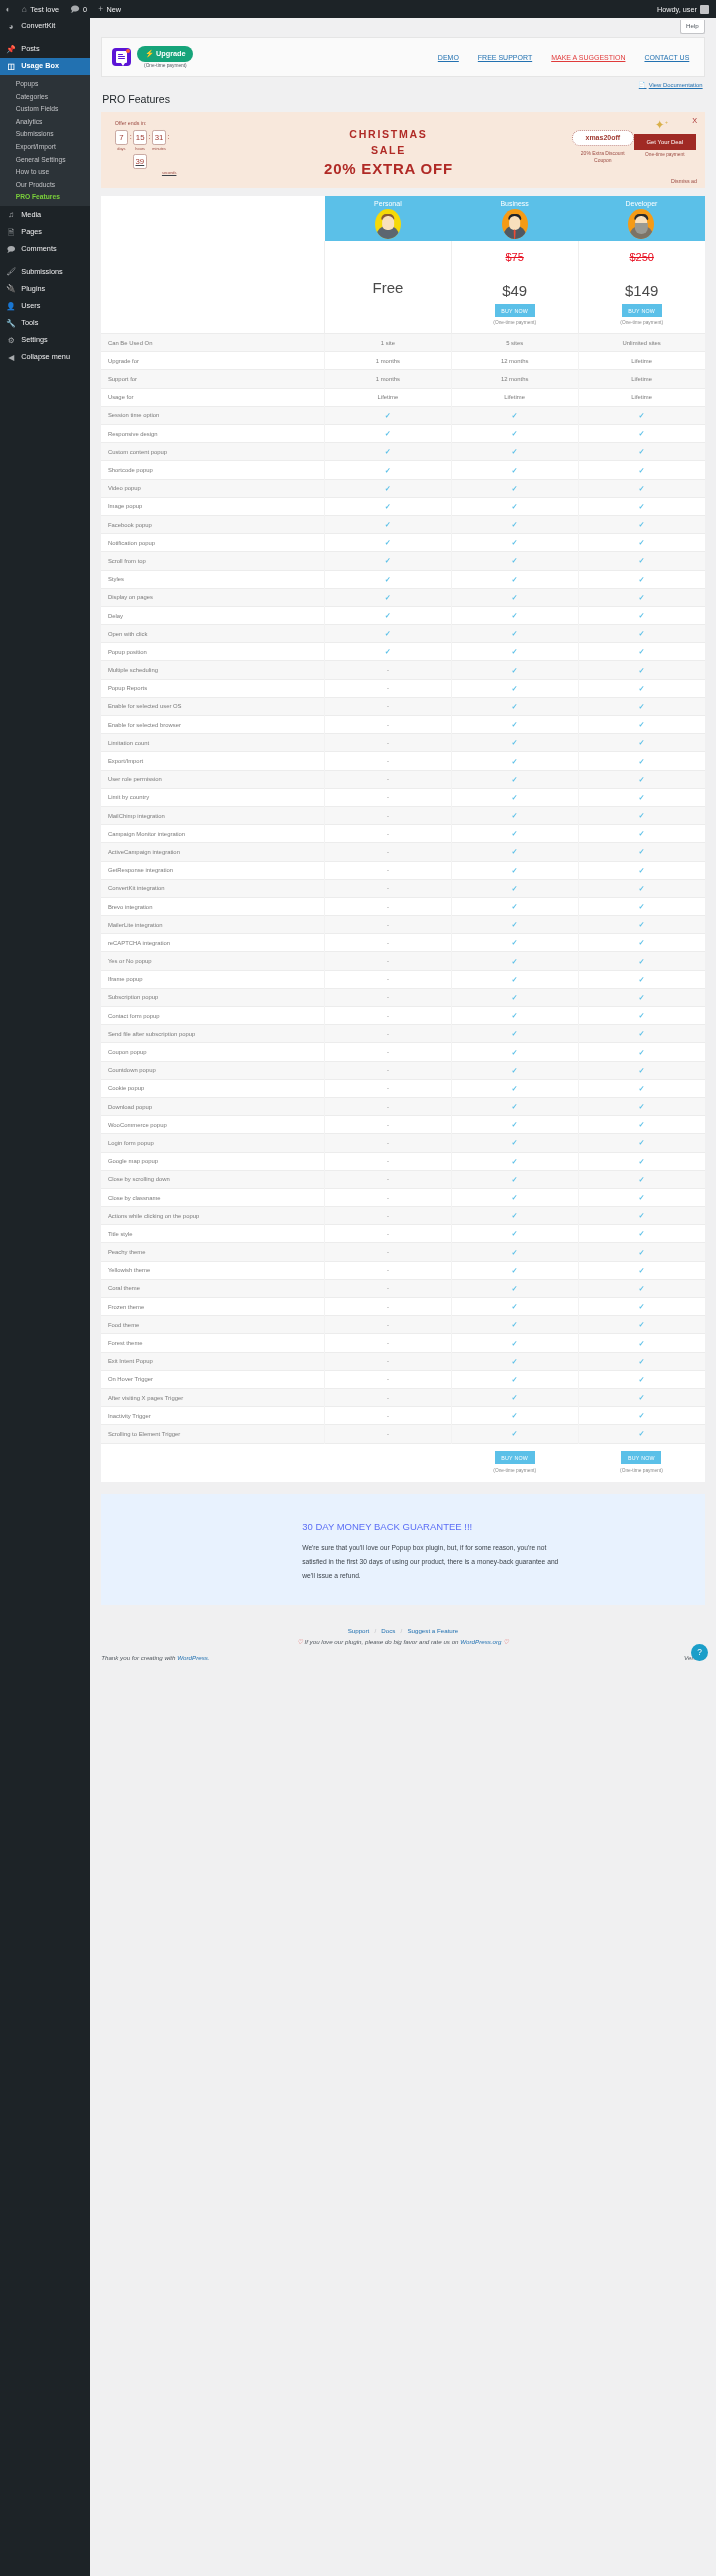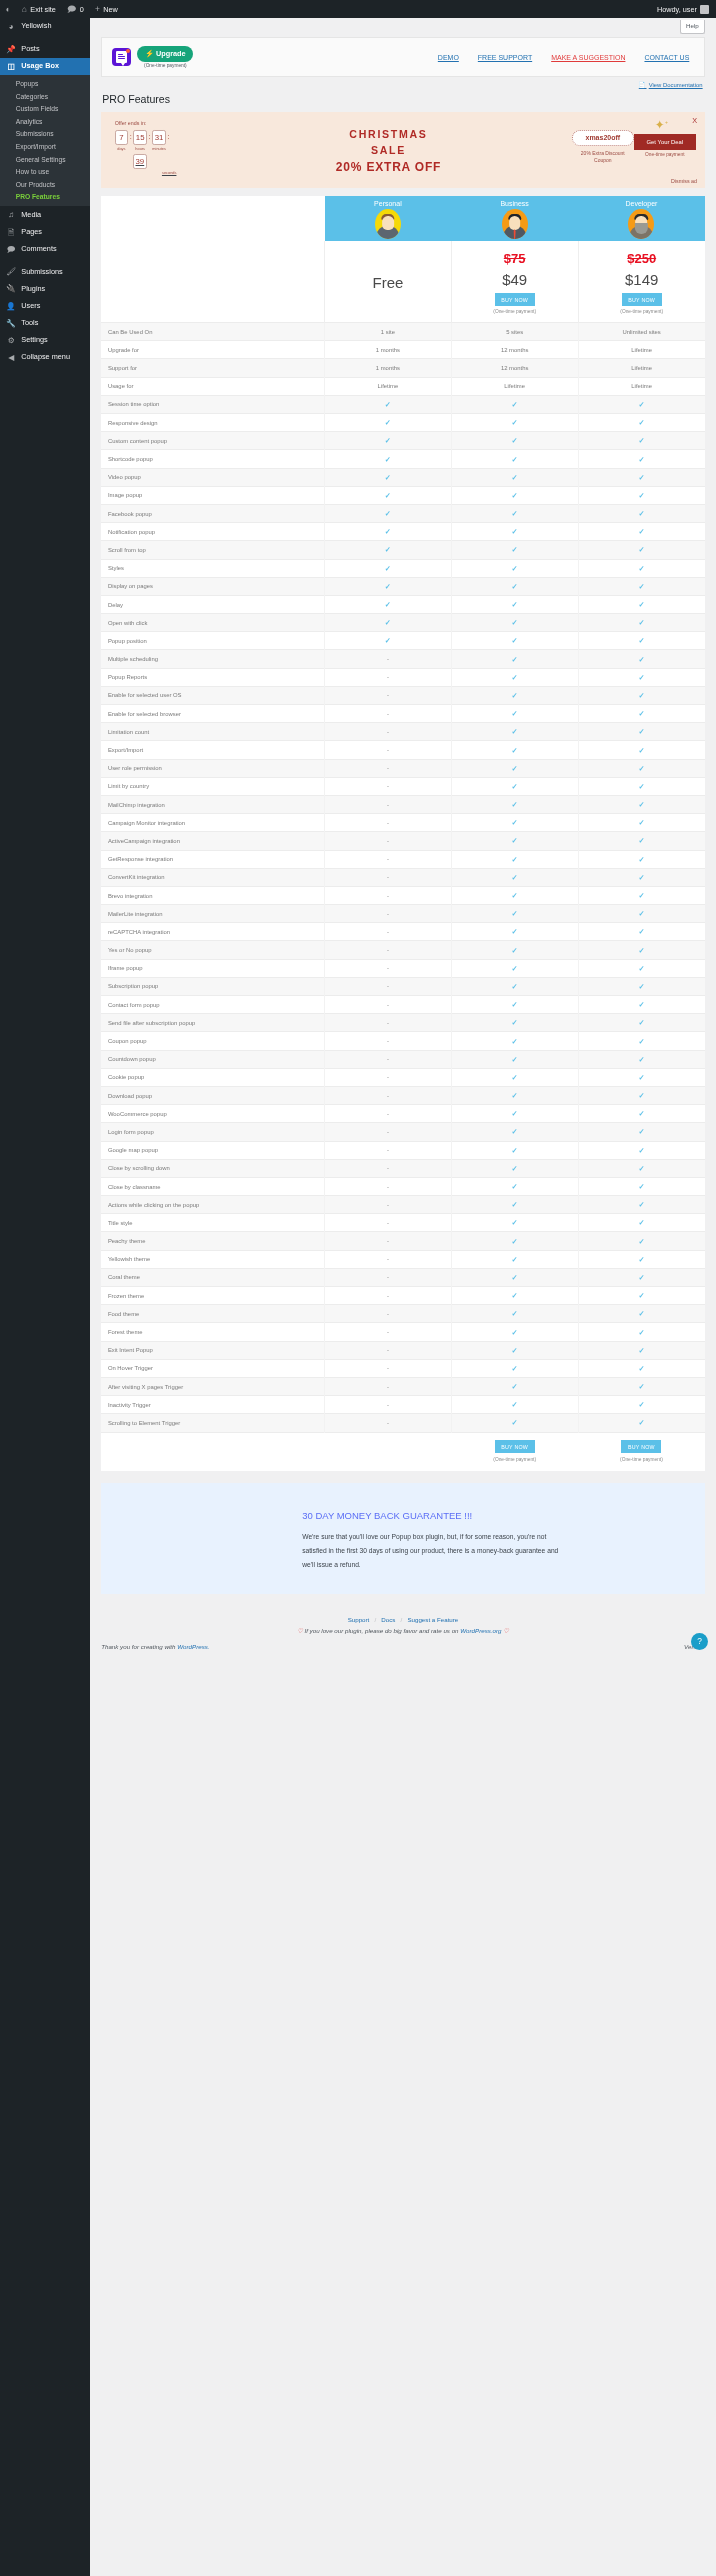--- a/index.html
+++ b/index.html
@@ -101,21 +101,21 @@
   .tnum {
     background: #fff; border: 0.6px solid #c9a9a2; border-radius: 2.2px;
     width: 13.4px; height: 14.5px; display: flex; align-items: center; justify-content: center;
     font-size: 7.8px; color: #a03b32; font-weight: 400;
   }
   .tlab { font-size: 3.9px; color: #9b4a42; margin-top: 1.1px; }
   .tcolon { font-size: 7.3px; color: #a03b32; line-height: 14.5px; }
   .timer-sec { margin-top: 3.4px; margin-left: 18.5px; text-decoration: underline; }
   .xmas-mid { flex: 1; text-align: center; padding-top: 7.8px; }
   .xmas-mid .l1, .xmas-mid .l2 { font-size: 10.6px; font-weight: 700; color: #b02a26; letter-spacing: 1.7px; line-height: 1.45; }
-  .xmas-mid .l3 { font-size: 12px; font-weight: 700; color: #b02a26; letter-spacing: 0.8px; line-height: 1.5; }
+  .xmas-mid .l3 { font-size: 15px; font-weight: 700; color: #b02a26; letter-spacing: 0.8px; line-height: 1.5; }
   .coupon-col { width: 62px; flex: none; text-align: center; padding-top: 10px; }
   .coupon-box {
     border: 1.1px dotted #c0837a; border-radius: 7.8px; background: #fff;
     padding: 3.9px 2.2px; font-size: 7px; font-weight: 700; color: #a03b32;
   }
   .coupon-sub { font-size: 5px; color: #9b4a42; margin-top: 3.4px; line-height: 1.5; }
   .deal-col { width: 62px; flex: none; text-align: center; padding-top: 14.5px; }
   .deal-btn {
     background: #a02a24; color: #fff; border: none; padding: 5px 4.5px;
     font-size: 5.9px; width: 100%; cursor: pointer; font-family: "Liberation Sans", sans-serif;
@@ -129,21 +129,21 @@
   .plan-head .pname { font-size: 7px; margin-bottom: 2.2px; }
   .avatar { width: 26px; height: 30px; border-radius: 50%; margin: 0 auto; position: relative; overflow: hidden; }
   .av-yellow { background: #f5d908; }
   .av-orange { background: #f59b16; }
   .av-body { position: absolute; bottom: 0; left: 50%; transform: translateX(-50%); width: 22.4px; height: 13.4px; border-radius: 9px 9px 0 0; }
   .av-face { position: absolute; top: 6.7px; left: 50%; transform: translateX(-50%); width: 11.7px; height: 14px; background: #f8e0bd; border-radius: 5.6px 5.6px 5px 5px; }
   .av-hair { position: absolute; top: 4.5px; left: 50%; transform: translateX(-50%); width: 13.4px; height: 6.7px; border-radius: 6.7px 6.7px 1.7px 1.7px; }
   .av-tie { position: absolute; bottom: 0; left: 50%; transform: translateX(-50%); width: 2.8px; height: 10px; background: #ef4b34; clip-path: polygon(50% 0,100% 18%,72% 100%,28% 100%,0 18%); }
   .av-beard { position: absolute; top: 13.4px; left: 50%; transform: translateX(-50%); width: 12.3px; height: 11.2px; background: #9a9a93; border-radius: 0 0 6.2px 6.2px; }
   .price-cell { text-align: center; padding: 10px 3.4px 7.8px 3.4px; border-left: 0.6px solid #eee; vertical-align: middle; }
-  .old-price { color: #e81123; font-size: 13px; font-weight: 700; text-decoration: line-through; margin-bottom: 5px; }
+  .old-price { color: #e81123; font-size: 11px; font-weight: 400; text-decoration: line-through; margin-bottom: 19px; }
   .new-price { font-size: 15px; color: #4a4a4a; margin-bottom: 5.6px; }
   .free-price { font-size: 15px; color: #4a4a4a; }
   .buy-btn {
     background: #5bc0e8; color: #fff; border: none; padding: 3.4px 0; width: 40px;
     font-size: 5.3px; letter-spacing: 0.2px; cursor: pointer; font-family: "Liberation Sans", sans-serif;
   }
   .buy-sub { font-size: 4.8px; color: #8a8a8a; margin-top: 3.4px; }
   .ptable td.feat { padding: 5.6px 0 5.6px 6.7px; font-size: 5.9px; color: #7b7b7b; border-top: 0.6px solid #ececec; }
   .ptable td.val { text-align: center; font-size: 5.9px; color: #7b7b7b; border-top: 0.6px solid #ececec; border-left: 0.6px solid #f2f2f2; }
   .ptable tr.alt td { background: #f7f7f7; }
@@ -173,21 +173,21 @@
 </style>
 </head>
 <body>
 
 <div id="wpadminbar">
   <div class="ab-item">
     <span class="gl">◐</span>
   </div>
   <div class="ab-item">
     <span class="gl">⌂</span>
-    <span>Exit site</span>
+    <span>Test love</span>
   </div>
   <div class="ab-item">
     <span class="gl">🗩</span>
     <span>0</span>
   </div>
   <div class="ab-item">
     <span class="gl">+</span>
     <span>New</span>
   </div>
   <div class="ab-right">
@@ -196,21 +196,21 @@
       <span class="avatar-sq"></span>
     </div>
   </div>
 </div>
 
 <div id="wrap">
 
   <div id="adminmenu">
     <div class="menu-top">
       <span class="ic">◕</span>
-      <span>Yellowish</span>
+      <span>ConvertKit</span>
     </div>
     <div class="menu-sep"></div>
     <div class="menu-top">
       <span class="ic">📌</span>
       <span>Posts</span>
     </div>
     <div class="menu-top current">
       <span class="ic">◫</span>
       <span>Usage Box</span>
     </div>

